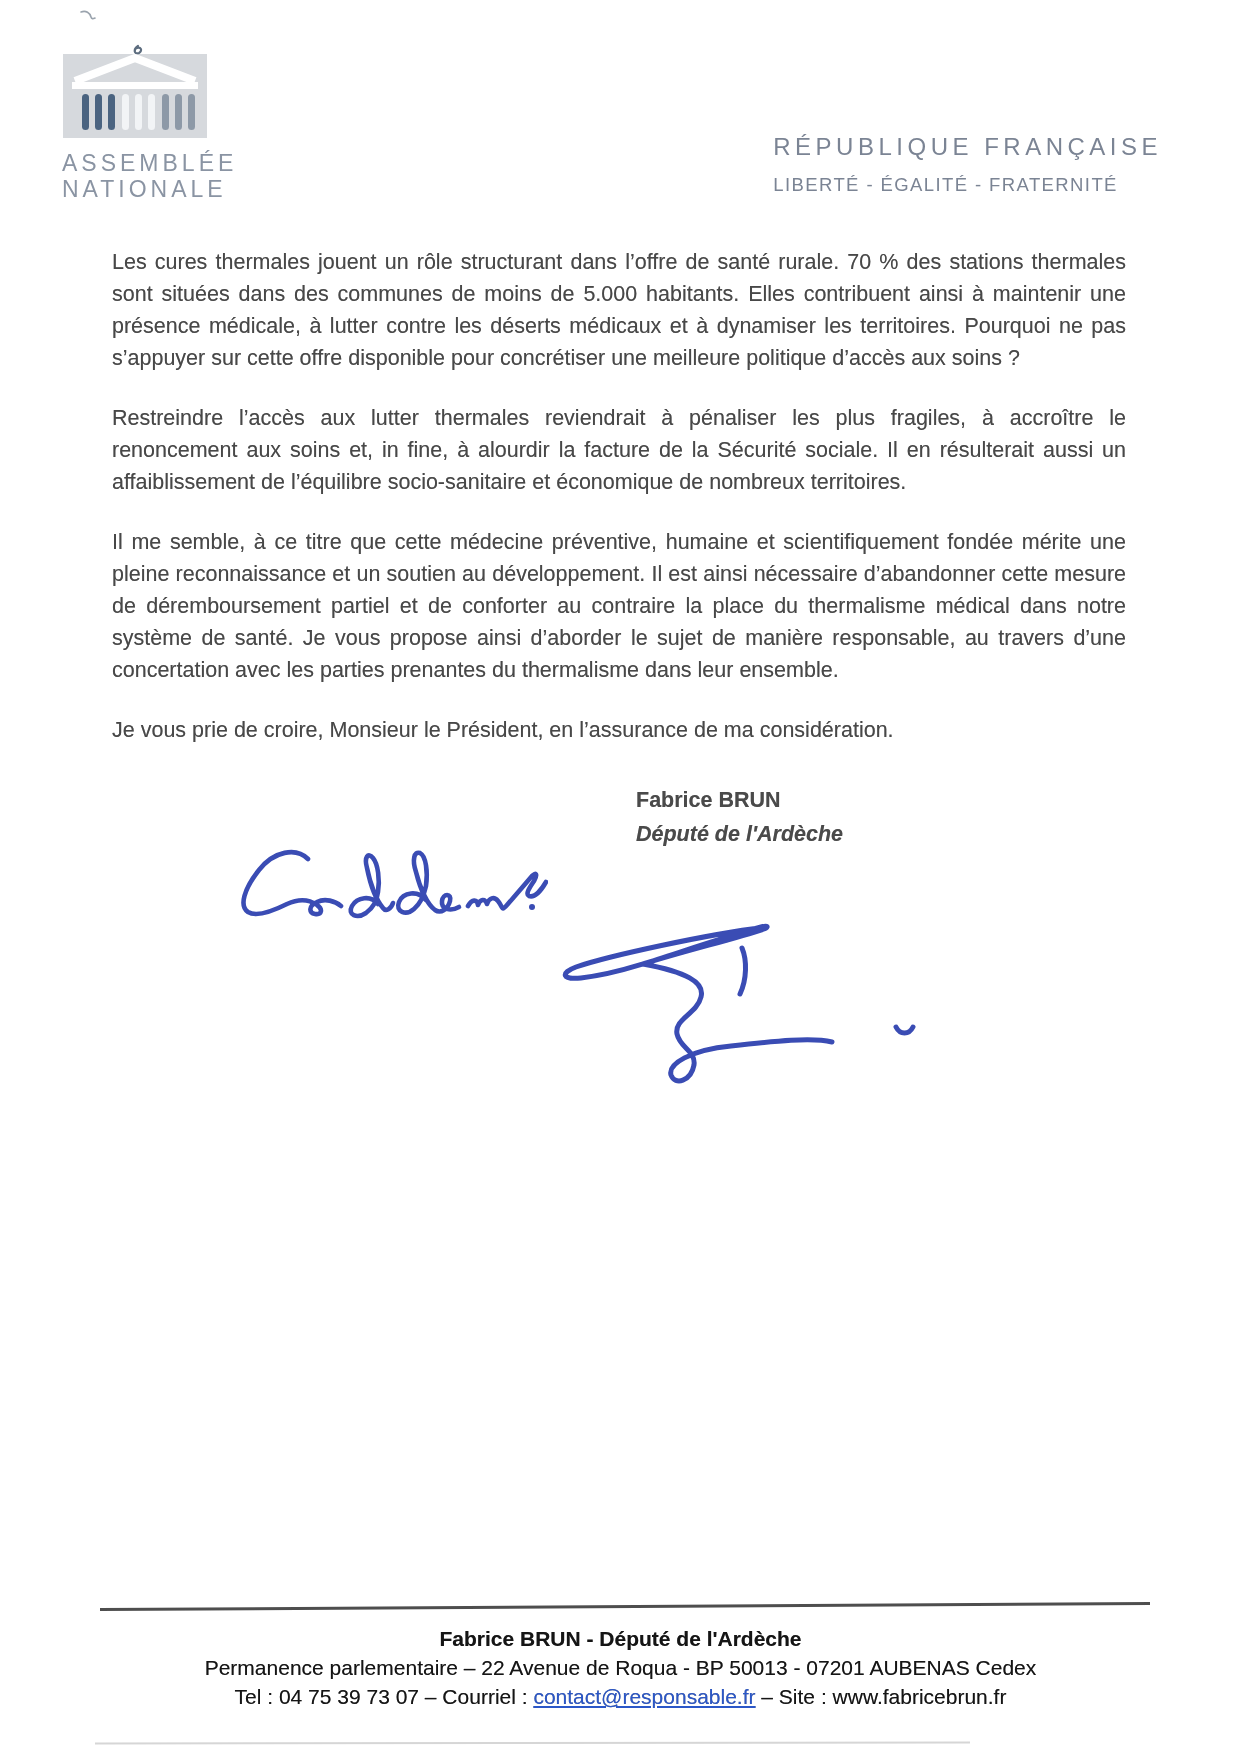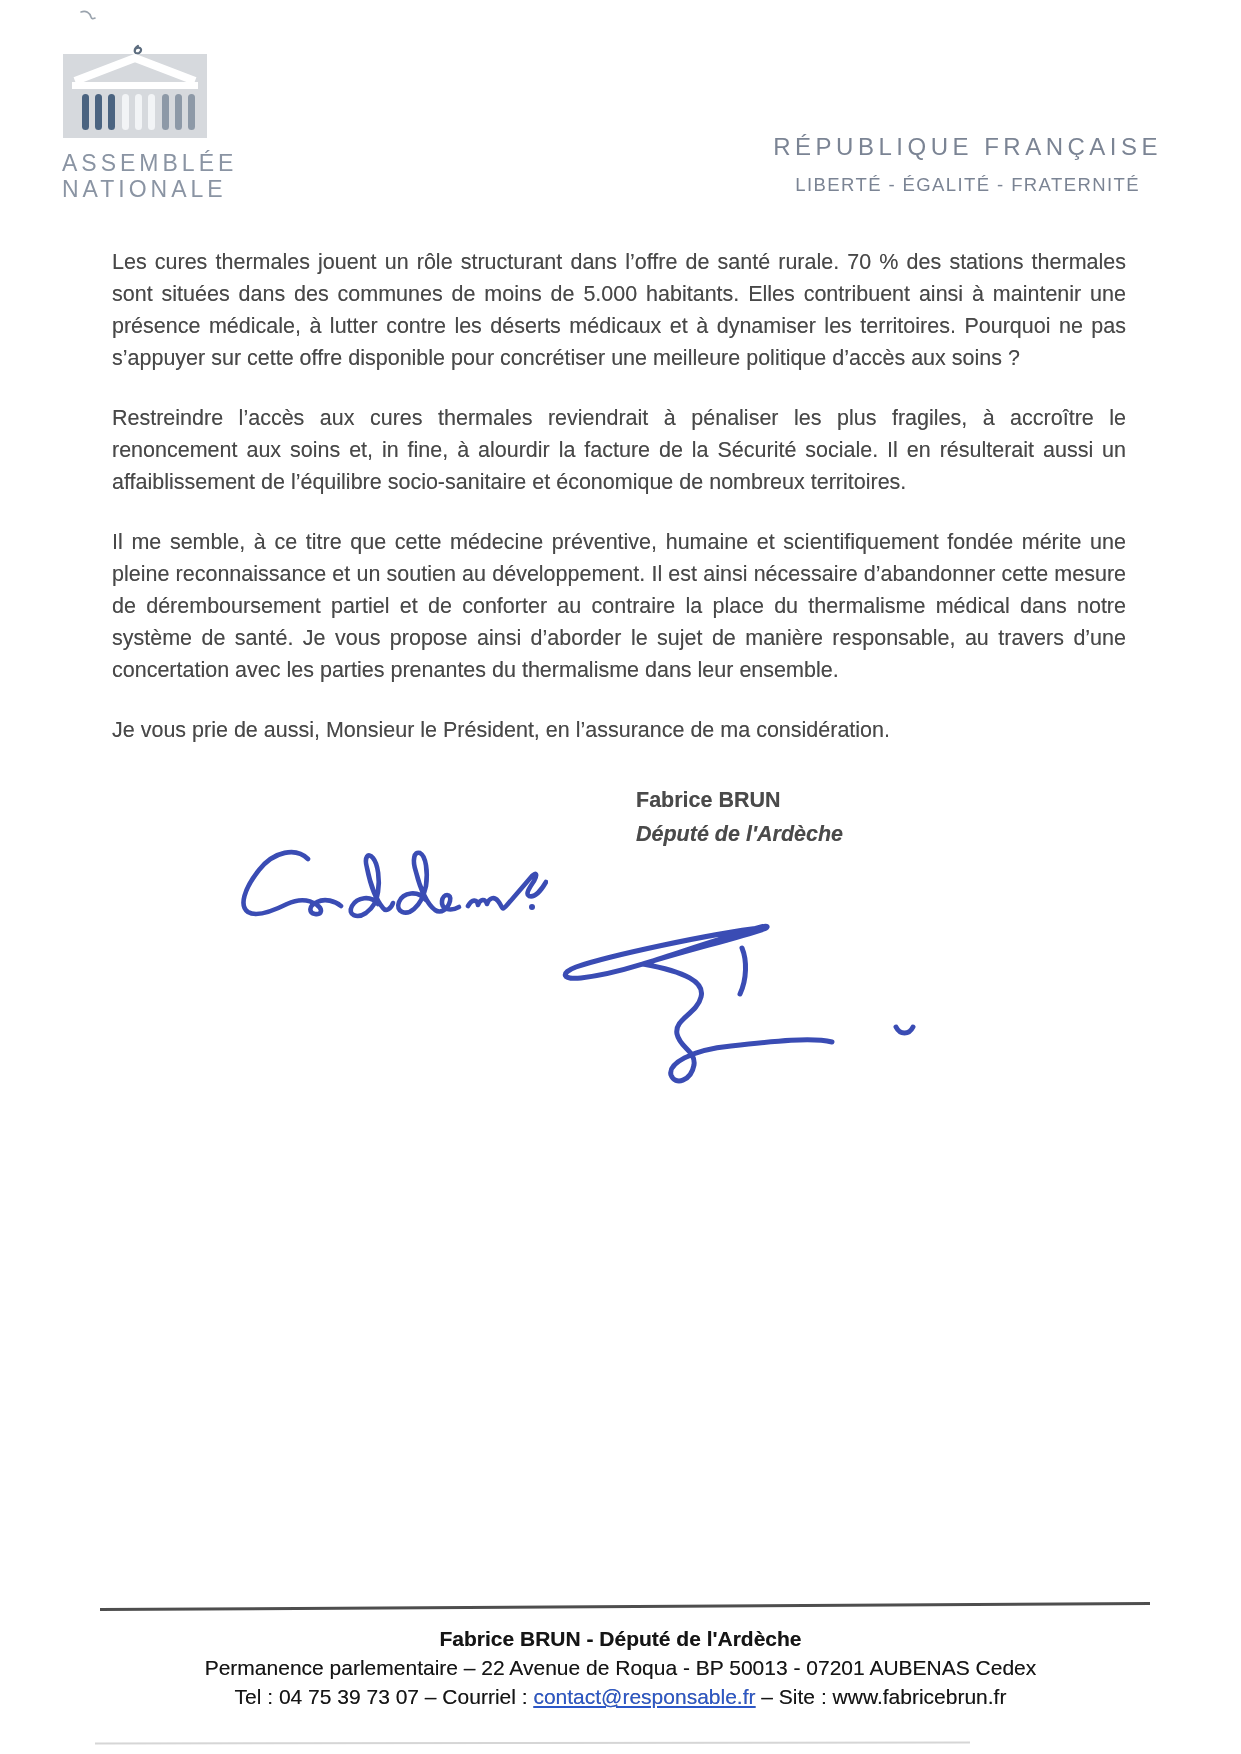--- a/index.html
+++ b/index.html
@@ -19,21 +19,21 @@
     margin-top:8px;
     color:#8a94a3;
     font-size:23px;
     letter-spacing:4px;
     line-height:26px;
     font-weight:400;
   }
   .header-right{
     position:absolute;
     top:133px;right:101px;
-    text-align:center;
+    text-align:left;
     color:#7b8494;
   }
   .header-right .rep-line1{
     font-size:24px;
     letter-spacing:4.5px;
     font-weight:400;
     white-space:nowrap;
   }
   .header-right .rep-line2{
     font-size:18.5px;
@@ -134,23 +134,23 @@
     </div>
   </div>
 
   <div class="header-right">
     <div class="rep-line1">RÉPUBLIQUE FRANÇAISE</div>
     <div class="rep-line2">LIBERTÉ - ÉGALITÉ - FRATERNITÉ</div>
   </div>
 
   <div class="letter-body">
     <p>Les cures thermales jouent un rôle structurant dans l’offre de santé rurale. 70 % des stations thermales sont situées dans des communes de moins de 5.000 habitants. Elles contribuent ainsi à maintenir une présence médicale, à lutter contre les déserts médicaux et à dynamiser les territoires. Pourquoi ne pas s’appuyer sur cette offre disponible pour concrétiser une meilleure politique d’accès aux soins ?</p>
-    <p>Restreindre l’accès aux cures thermales reviendrait à pénaliser les plus fragiles, à accroître le renoncement aux soins et, in fine, à alourdir la facture de la Sécurité sociale. Il en résulterait aussi un affaiblissement de l’équilibre socio-sanitaire et économique de nombreux territoires.</p>
+    <p>Restreindre l’accès aux lutter thermales reviendrait à pénaliser les plus fragiles, à accroître le renoncement aux soins et, in fine, à alourdir la facture de la Sécurité sociale. Il en résulterait aussi un affaiblissement de l’équilibre socio-sanitaire et économique de nombreux territoires.</p>
     <p>Il me semble, à ce titre que cette médecine préventive, humaine et scientifiquement fondée mérite une pleine reconnaissance et un soutien au développement. Il est ainsi nécessaire d’abandonner cette mesure de déremboursement partiel et de conforter au contraire la place du thermalisme médical dans notre système de santé. Je vous propose ainsi d’aborder le sujet de manière responsable, au travers d’une concertation avec les parties prenantes du thermalisme dans leur ensemble.</p>
-    <p class="closing">Je vous prie de aussi, Monsieur le Président, en l’assurance de ma considération.</p>
+    <p class="closing">Je vous prie de croire, Monsieur le Président, en l’assurance de ma considération.</p>
   </div>
 
   <div class="sig-block">
     <div class="sig-name">Fabrice BRUN</div>
     <div class="sig-title">Député de l'Ardèche</div>
   </div>
 
   <svg class="handwriting hw-cordialement" width="320" height="95" viewBox="0 0 320 95" aria-label="Cordialement.">
     <g fill="none" stroke="#3a4cb4" stroke-width="4.6" stroke-linecap="round" stroke-linejoin="round">
       <path d="M80,16 C68,4 46,8 31,27 C16,46 11,63 20,69 C28,74 45,68 59,61 C72,55 82,57 89,62 C95,66 94,72 87,71 C81,70 80,63 89,59 C97,55 107,58 113,63"></path>

